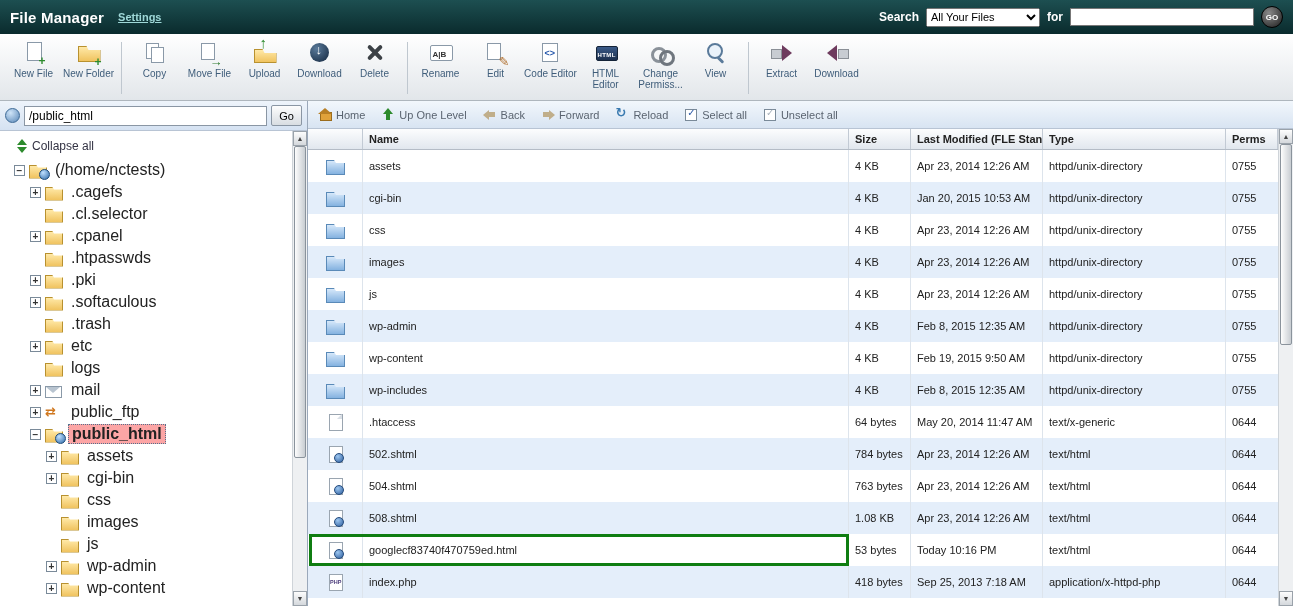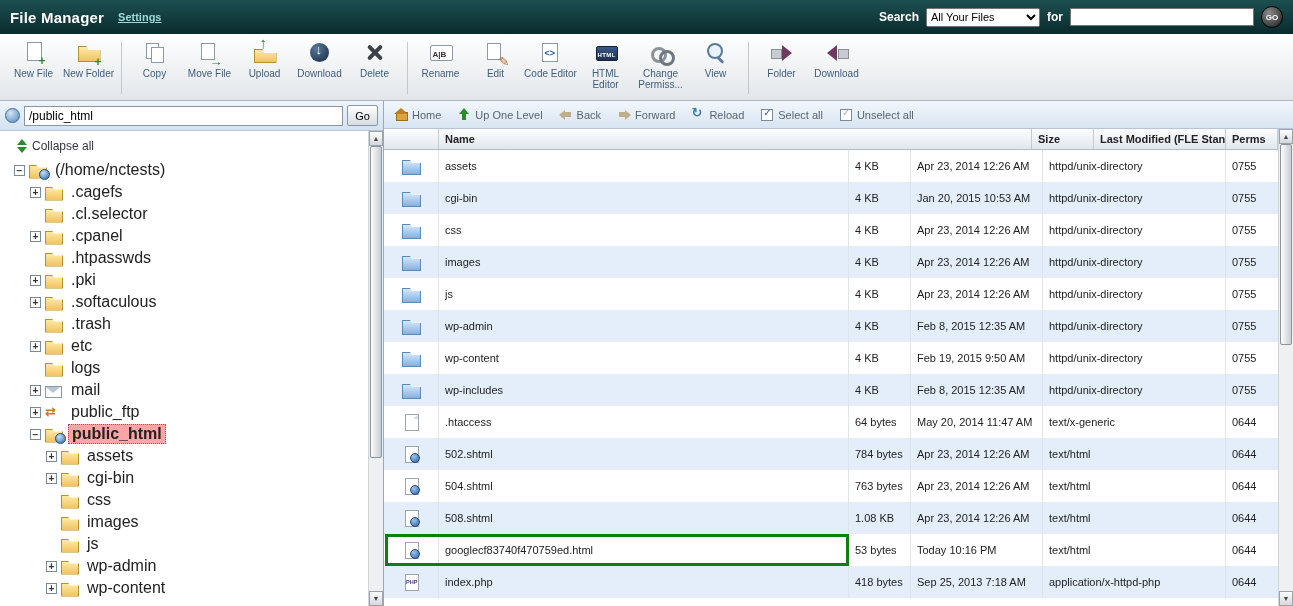--- a/index.html
+++ b/index.html
@@ -51,21 +51,21 @@
   .tbi-change-permissions::after { content:""; left:11px; top:9px; width:10px; height:10px; border:3px solid #6f767e; border-radius:50%; }
   .tbi-view::before { content:""; left:4px; top:2px; width:12px; height:12px; border:2px solid #5a7a9a; border-radius:50%; background:#eaf2fa; }
   .tbi-view::after { content:""; left:16px; top:15px; width:3px; height:8px; background:#5a7a9a; border-radius:2px; transform:rotate(-45deg); }
   .tbi-extract::before { content:""; left:2px; top:8px; width:9px; height:8px; background:#c8ccd2; border:1px solid #8a8f96; }
   .tbi-extract::after { content:""; left:13px; top:4px; border-top:8px solid transparent; border-bottom:8px solid transparent; border-left:10px solid #6e3b5e; }
   .tbi-compress::before { content:""; left:3px; top:4px; border-top:8px solid transparent; border-bottom:8px solid transparent; border-right:10px solid #6e3b5e; }
   .tbi-compress::after { content:""; left:14px; top:8px; width:9px; height:8px; background:#c8ccd2; border:1px solid #8a8f96; }
 
   
   .frames { flex:1; display:flex; min-height:0; }
-  .left-frame { width:384px; flex:none; display:flex; flex-direction:column; border-right:1px solid #9aa8ba; background:#fff; }
+  .left-frame { width:308px; flex:none; display:flex; flex-direction:column; border-right:1px solid #9aa8ba; background:#fff; }
   .path-bar { height:30px; background:linear-gradient(#eef4fb,#d5e2f2); border-bottom:1px solid #b8c4d4; display:flex; align-items:center; padding:0 5px; gap:4px; flex:none; }
   .root-globe { width:15px; height:15px; border-radius:50%; background:radial-gradient(circle at 35% 30%,#cfe4f8,#5a88b8); border:1px solid #3d6a96; flex:none; }
   .path-input { flex:1; height:20px; border:1px solid #8a96a4; font-size:12px; padding:0 4px; }
   .go-btn { height:21px; padding:0 7px; font-size:11px; background:linear-gradient(#fdfdfd,#d8dde2); border:1px solid #8a96a4; border-radius:2px; cursor:pointer; }
   .tree-zone { flex:1; display:flex; min-height:0;padding-left:8px; }
   .tree-scroll-area { flex:1; overflow:hidden; background:#fff; padding:6px 0 0 6px; }
   .collapse-row { display:flex; align-items:center; gap:5px; font-size:12px; color:#334; margin:2px 0 6px 2px; cursor:pointer; }
   .collapse-ico { width:11px; height:14px; position:relative; }
   .collapse-ico::before { content:""; position:absolute; left:1px; top:0; border-left:5px solid transparent; border-right:5px solid transparent; border-bottom:6px solid #2c8a2c; }
   .collapse-ico::after { content:""; position:absolute; left:1px; bottom:0; border-left:5px solid transparent; border-right:5px solid transparent; border-top:6px solid #2c8a2c; }
@@ -210,21 +210,21 @@
     <span class="tbi tbi-change-permissions"></span>
     <span class="tb-label">Change Permiss...</span>
   </div>
       <div class="tb-item">
     <span class="tbi tbi-view"></span>
     <span class="tb-label">View</span>
   </div>
       <div class="tb-divider"></div>
       <div class="tb-item">
     <span class="tbi tbi-extract"></span>
-    <span class="tb-label">Folder</span>
+    <span class="tb-label">Extract</span>
   </div>
       <div class="tb-item">
     <span class="tbi tbi-compress"></span>
     <span class="tb-label">Download</span>
   </div>
     </div>
 
   <div class="frames">
 
     <div class="left-frame">
@@ -403,20 +403,21 @@
     <span class="nav-label">Unselect all</span>
   </div>
         </div>
       <div class="list-zone">
         <div class="table-area">
           <div class="thead">
             <div class="cell c-icon"></div>
             <div class="cell c-name">Name</div>
             <div class="cell c-size">Size</div>
             <div class="cell c-mod">Last Modified (FLE Stand</div>
+            <div class="cell c-type">Type</div>
             <div class="cell c-perms">Perms</div>
           </div>
           <div class="tbody">
               <div class="frow">
     <div class="cell c-icon">
                   <span class="fi fi-folder"></span>
                 </div>
     <div class="cell c-name">assets</div>
     <div class="cell c-size">4 KB</div>
     <div class="cell c-mod">Apr 23, 2014 12:26 AM</div>

